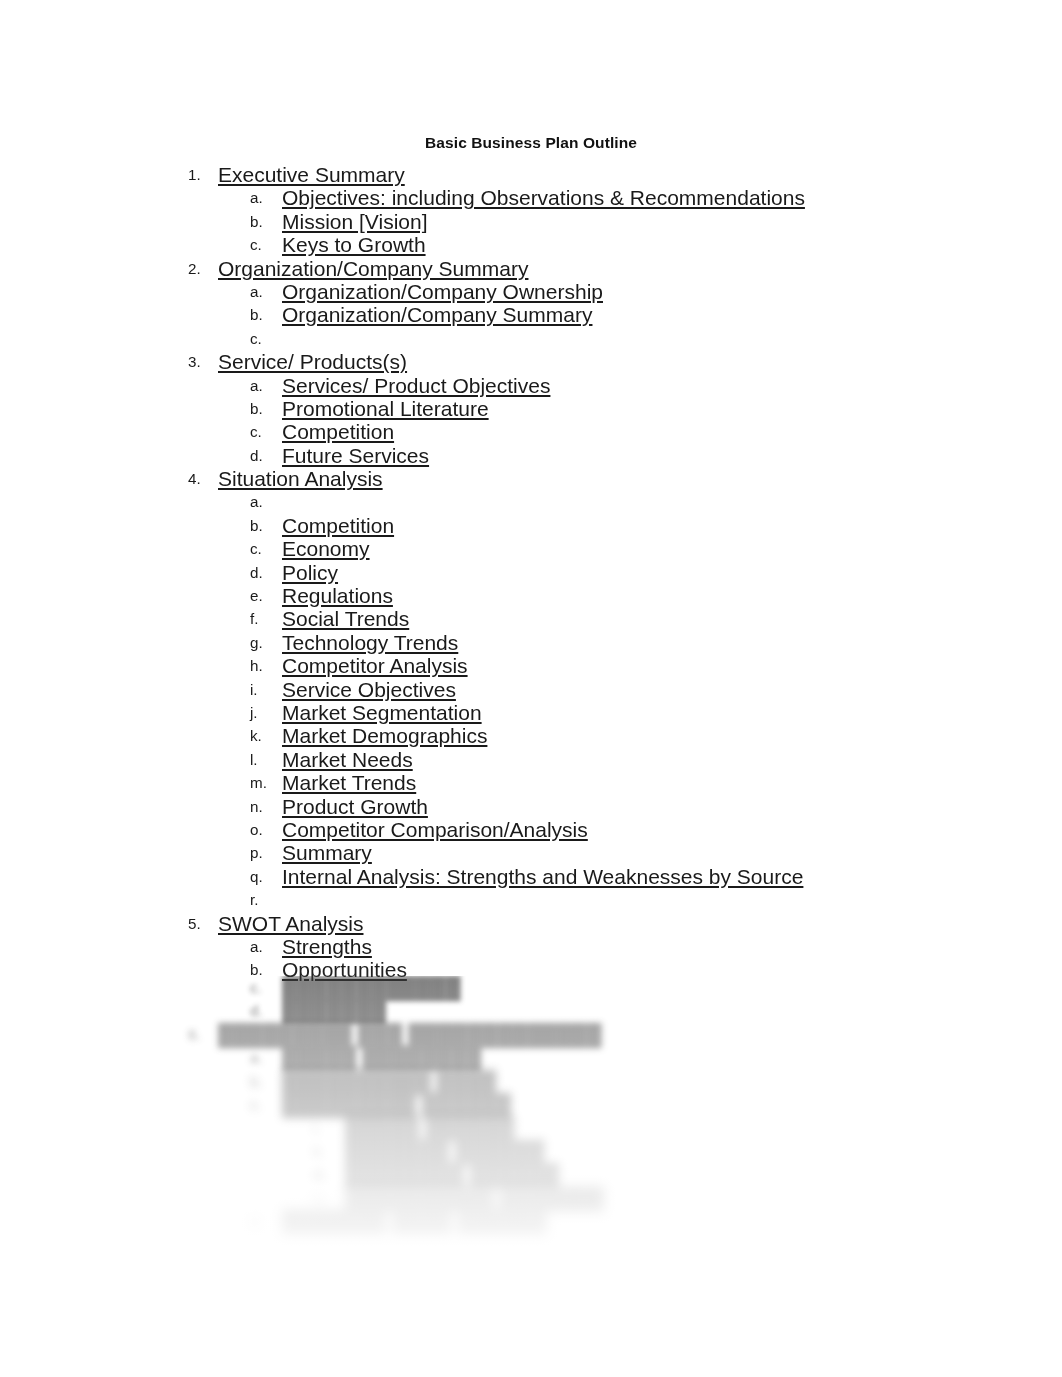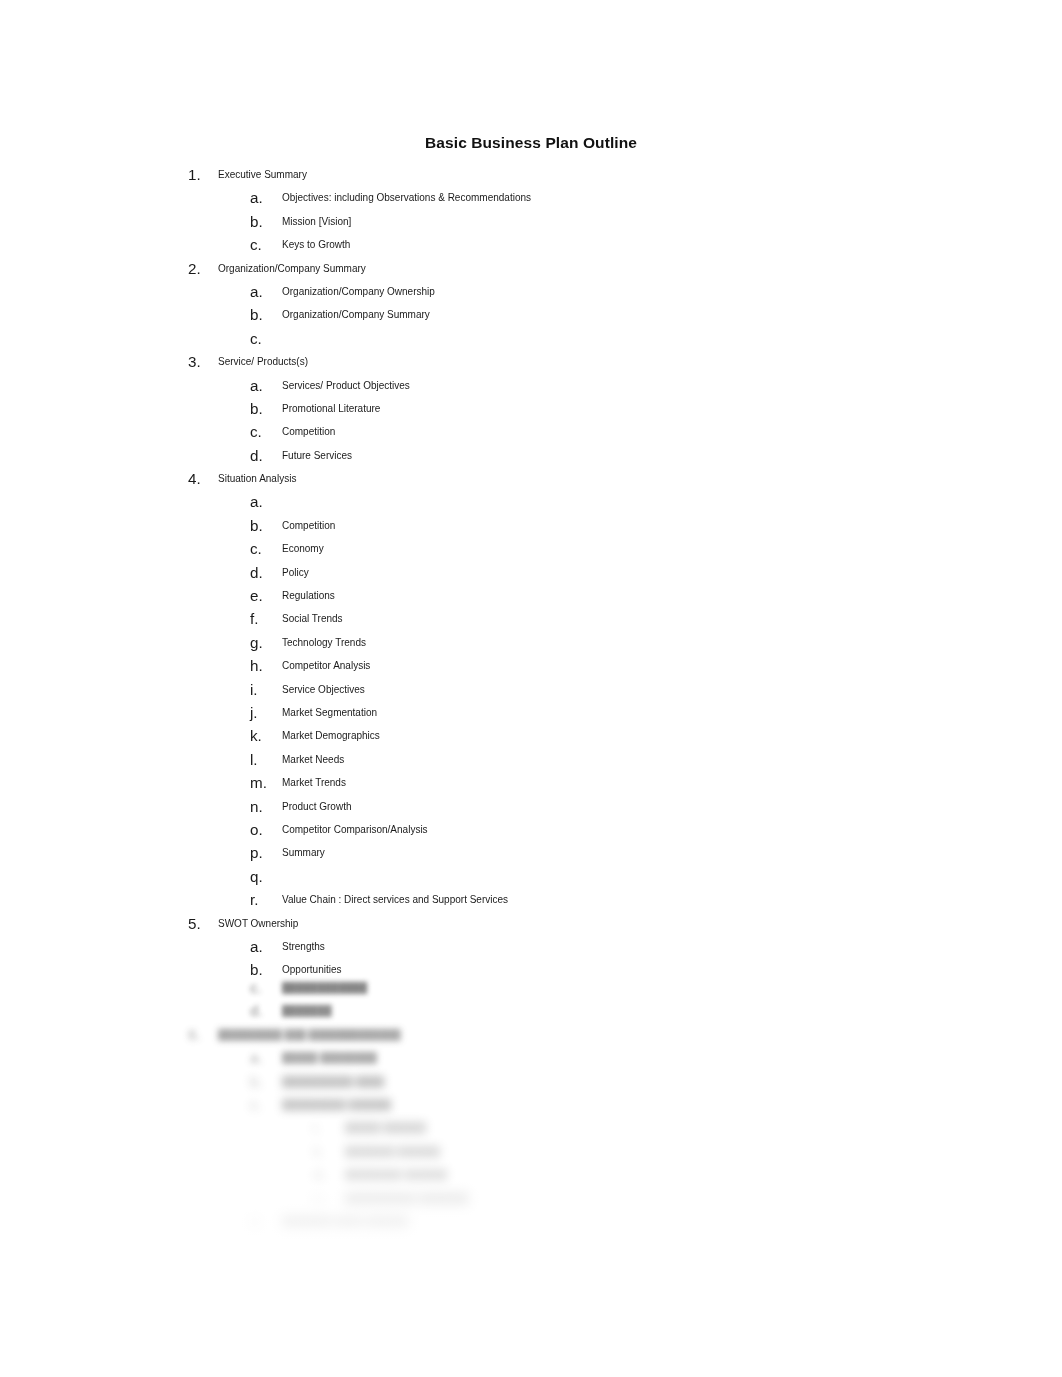--- a/index.html
+++ b/index.html
@@ -58,22 +58,23 @@
     white-space: nowrap;
   }
   .ol-marker {
     position: absolute;
     text-align: left;
     font-size: 15.2px;
     line-height: 23.4px;
   }
   .ol-label {
     position: absolute;
-    font-size: 10px;
+    font-size: 21px;
     line-height: 23.4px;
+    text-decoration: underline;
   }
 
   
   .lvl1 > .ol-marker { left: 188px; }
   .lvl1 > .ol-label  { left: 218px; }
 
   
   .lvl2 > .ol-marker { left: 250px; }
   .lvl2 > .ol-label  { left: 282px; }
 
@@ -239,28 +240,28 @@
       <div class="ol-row lvl2">
         <span class="ol-marker">o.</span>
         <span class="ol-label">Competitor Comparison/Analysis</span>
       </div>
       <div class="ol-row lvl2">
         <span class="ol-marker">p.</span>
         <span class="ol-label">Summary</span>
       </div>
       <div class="ol-row lvl2">
         <span class="ol-marker">q.</span>
+        <span class="ol-label">Internal Analysis: Strengths and Weaknesses by Source</span>
       </div>
       <div class="ol-row lvl2">
         <span class="ol-marker">r.</span>
-        <span class="ol-label">Value Chain : Direct services and Support Services</span>
       </div>
       <div class="ol-row lvl1">
         <span class="ol-marker">5.</span>
-        <span class="ol-label">SWOT Ownership</span>
+        <span class="ol-label">SWOT Analysis</span>
       </div>
       <div class="ol-row lvl2">
         <span class="ol-marker">a.</span>
         <span class="ol-label">Strengths</span>
       </div>
       <div class="ol-row lvl2">
         <span class="ol-marker">b.</span>
         <span class="ol-label">Opportunities</span>
       </div>
     </div>

